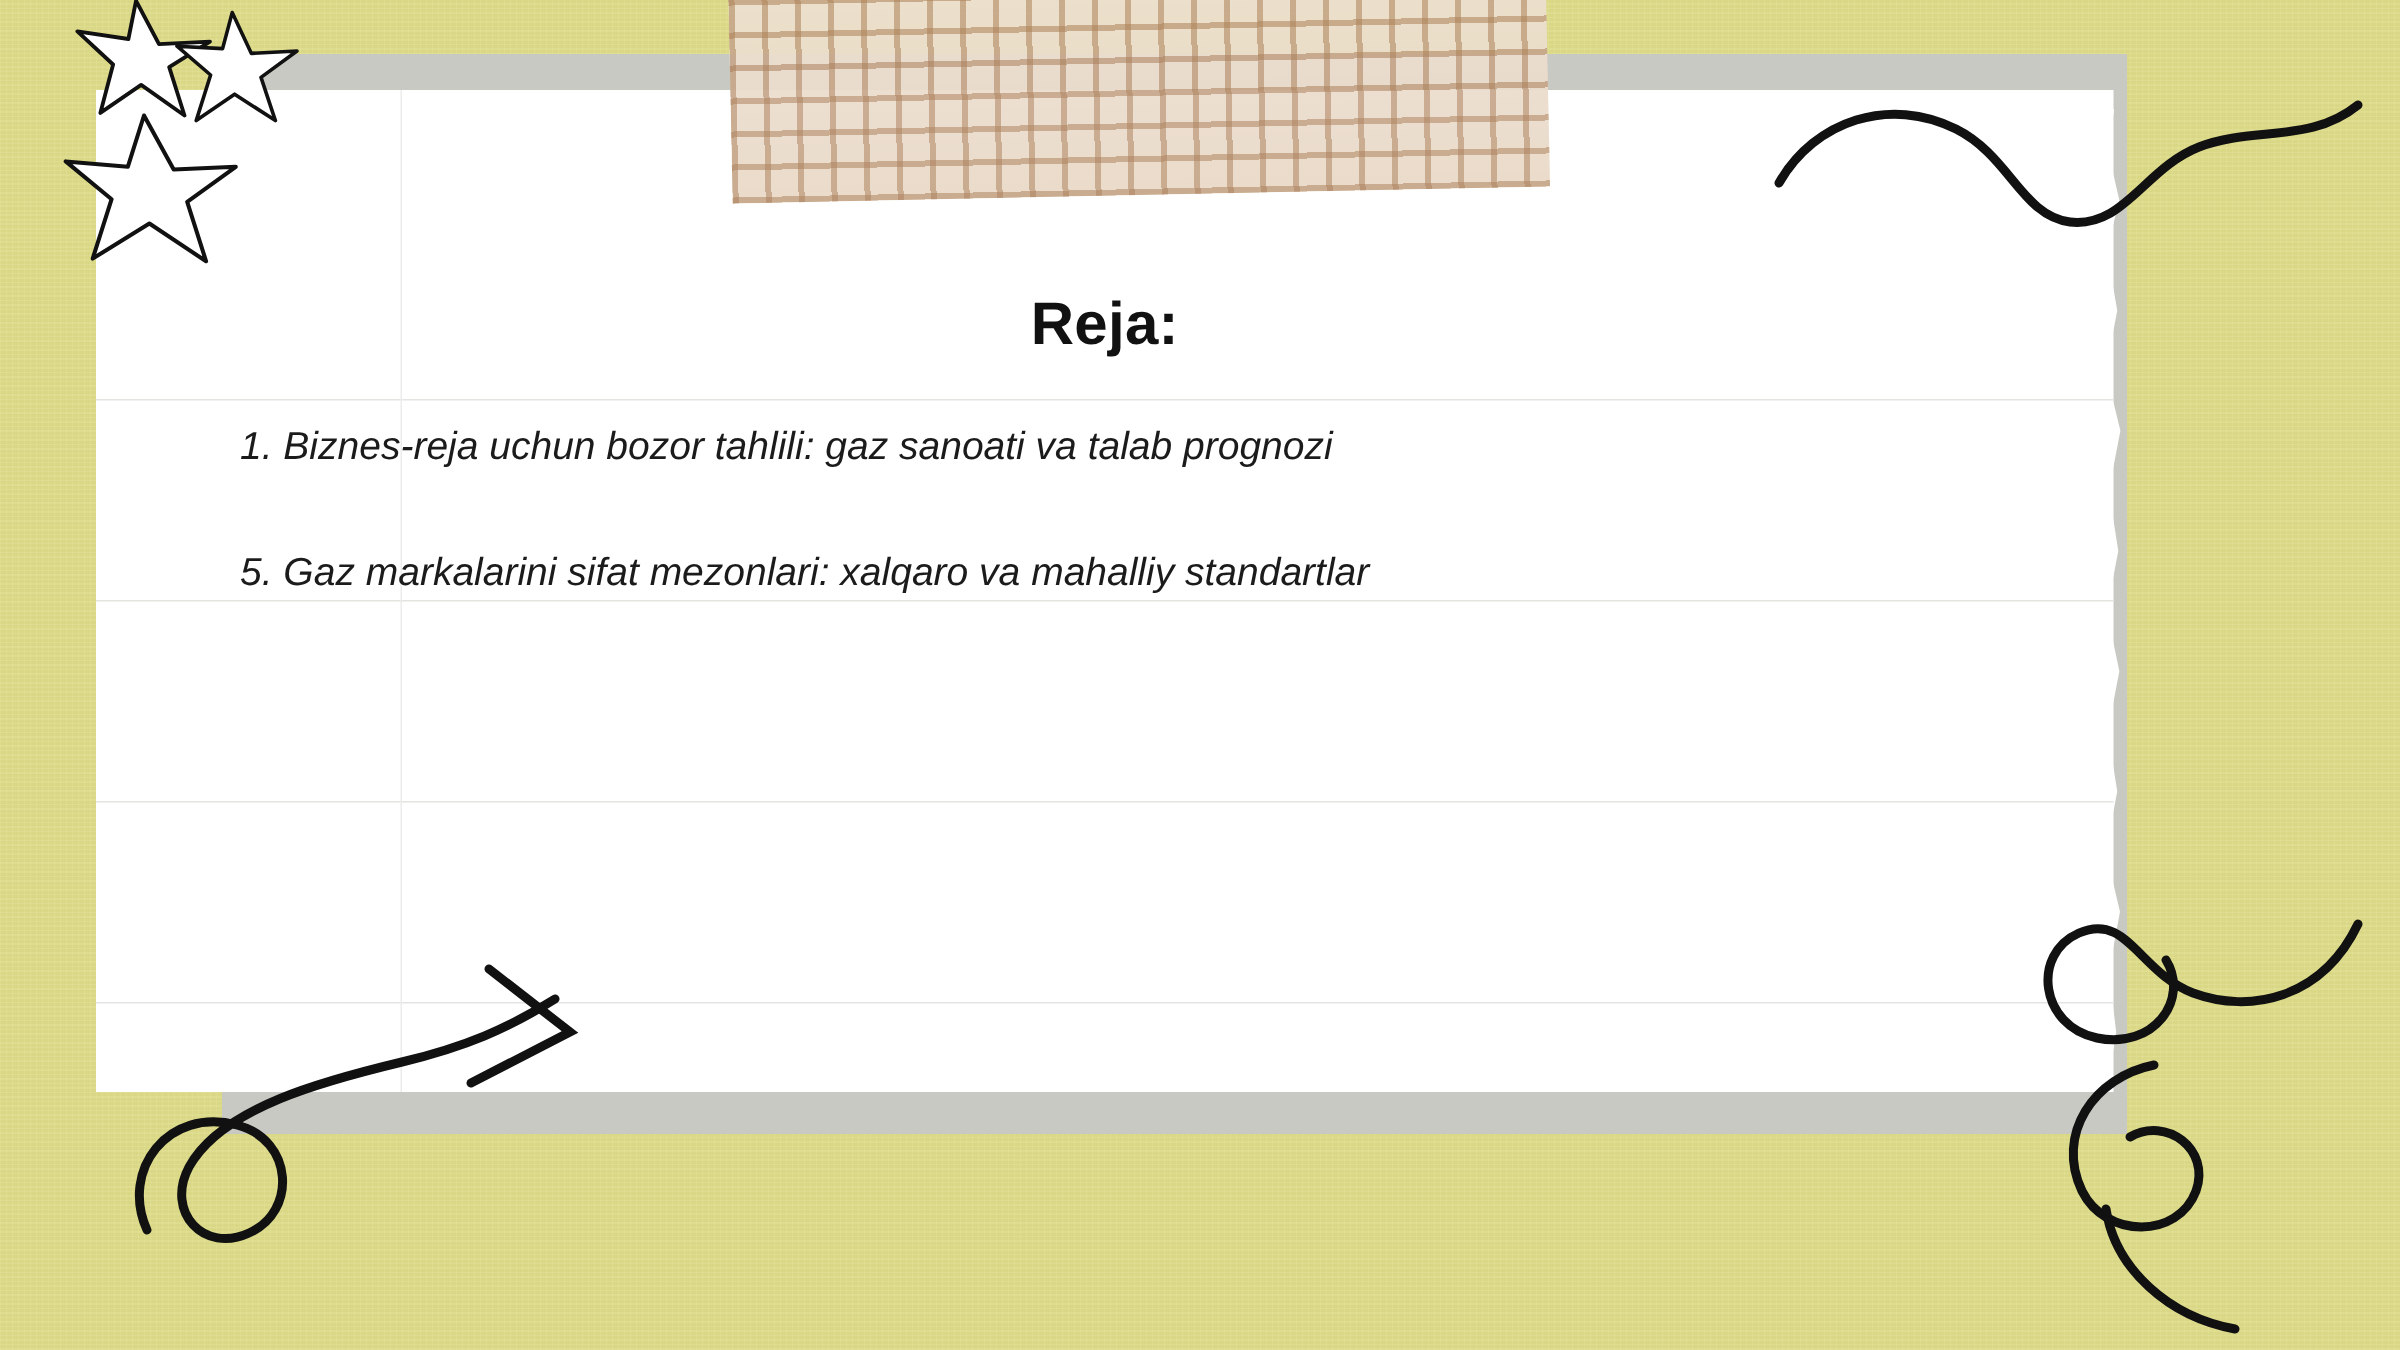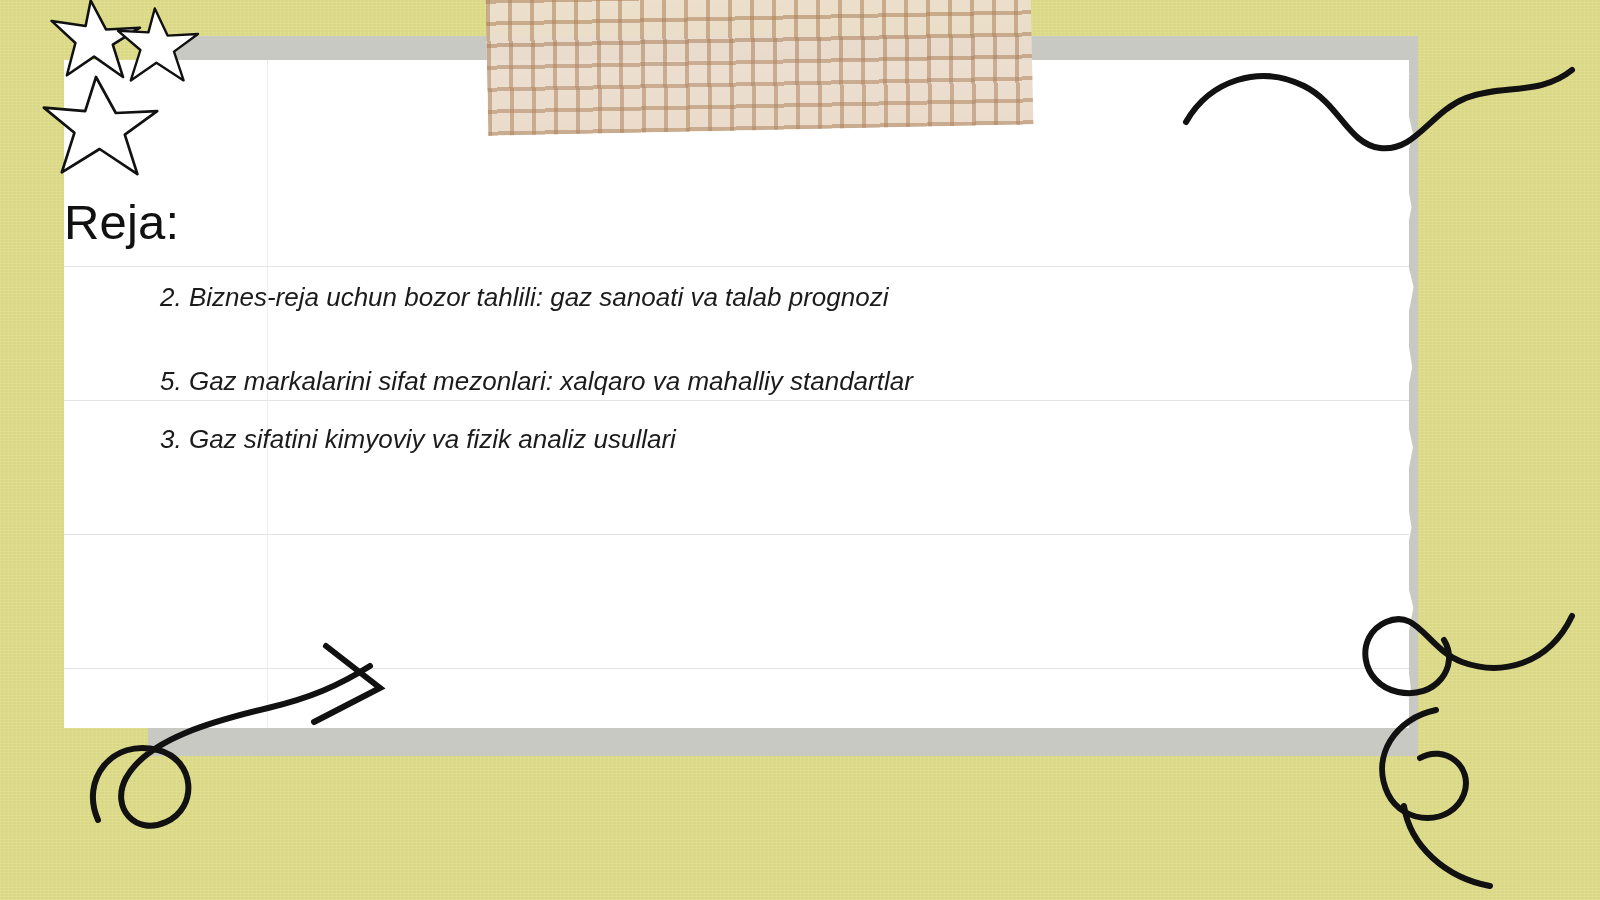--- a/index.html
+++ b/index.html
@@ -96,23 +96,23 @@
       linear-gradient(180deg, rgba(255,255,255,0.25), rgba(255,255,255,0.05));
     opacity: 0.92;
   }
 
   
   .title {
     position: absolute;
     left: 0;
     top: 134px;
     width: 1345px;
-    text-align: left;
-    font-size: 49px;
-    font-weight: normal;
+    text-align: center;
+    font-size: 40px;
+    font-weight: bold;
     color: #111111;
     letter-spacing: 0.2px;
   }
 
   
   .body-list {
     position: absolute;
     left: 96px;
     top: 220px;
     width: 1180px;
@@ -150,23 +150,22 @@
 
     <div class="rule" style="top:206px"></div>
     <div class="rule" style="top:340px"></div>
     <div class="rule" style="top:474px"></div>
     <div class="rule" style="top:608px"></div>
     <div class="margin-line"></div>
 
     <div class="title">Reja:</div>
 
     <div class="body-list">
-      <div class="body-item item-0">2. Biznes-reja uchun bozor tahlili: gaz sanoati va talab prognozi</div>
+      <div class="body-item item-0">1. Biznes-reja uchun bozor tahlili: gaz sanoati va talab prognozi</div>
       <div class="body-item item-1">5. Gaz markalarini sifat mezonlari: xalqaro va mahalliy standartlar</div>
-      <div class="body-item item-2">3. Gaz sifatini kimyoviy va fizik analiz usullari</div>
     </div>
   </div>
 
   <div class="washi-tape"></div>
 
   <svg class="doodle stars-doodle" width="230" height="220" viewBox="0 0 230 220">
     <g fill="#ffffff" stroke="#111111" stroke-width="3" stroke-linejoin="round">
       <path d="M62 10 L80 44 L120 42 L88 62 L100 100 L66 76 L34 98 L44 60 L16 34 L56 40 Z" transform="translate(10,6) scale(0.85)"></path>
       <path d="M196 28 L212 62 L250 60 L220 82 L232 118 L198 96 L166 118 L178 80 L150 56 L188 58 Z" transform="translate(-30,0) scale(0.8)"></path>
       <path d="M100 110 L122 150 L168 148 L132 174 L146 218 L104 190 L62 216 L76 172 L42 144 L88 148 Z" transform="translate(-22,-8) scale(0.9)"></path>

